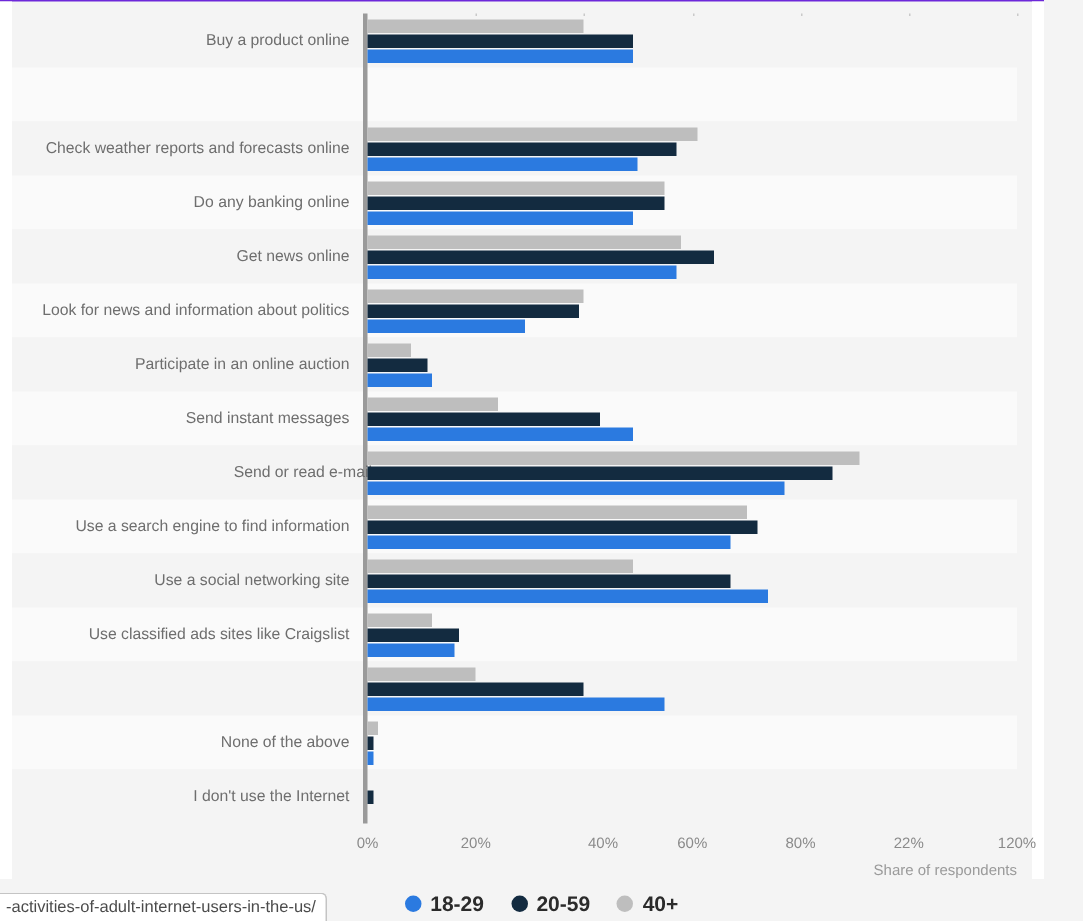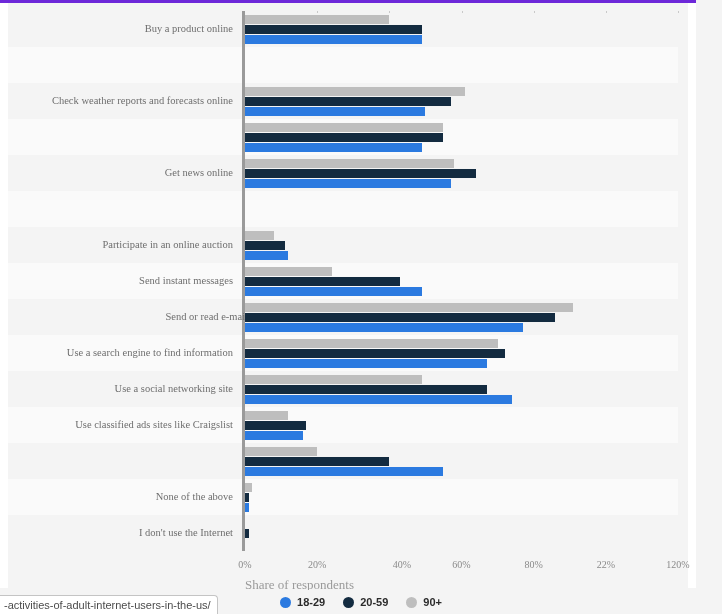--- a/index.html
+++ b/index.html
@@ -24,22 +24,21 @@
   }
 
   
   .canvas {
     position: absolute;
     left: 0;
     top: 0;
     width: 696px;
     height: 585px;
     background: #F4F4F4;
-    border-top: 3px solid #6d28d9;
-    font-family: Liberation Serif, serif;
+    border-top: 1px solid #6d28d9;
   }
   .outer-pad-left { position:absolute; left:0; top:0; width:8px; height:585px; background:#ffffff; }
   .outer-pad-right { position:absolute; right:0; top:0; width:8px; height:585px; background:#ffffff; }
 
   
   .plot {
     position: absolute;
     left: 245px;
     top: 8px;
     width: 433px;      
@@ -130,22 +129,22 @@
     transform: translateX(-50%);
     font-size: 10px;
     color: #8a8a8a;
     white-space: nowrap;
   }
   .xaxis-title {
     position: absolute;
     left: 245px;
     top: 574px;
     width: 433px;
-    text-align: left;
-    font-size: 13px;
+    text-align: right;
+    font-size: 10px;
     color: #9a9a9a;
   }
 
   
   .legend {
     position: absolute;
     left: 0;
     top: 590px;
     width: 722px;
     height: 24px;
@@ -160,21 +159,21 @@
     align-items: center;
     gap: 6px;
   }
   .legend-dot {
     width: 11px;
     height: 11px;
     border-radius: 50%;
     display: inline-block;
   }
   .legend-label {
-    font-size: 11px;
+    font-size: 14px;
     font-weight: bold;
     color: #2b2b2b;
   }
 
   
   .status-url {
     position: absolute;
     left: 0;
     bottom: 0;
     max-width: 258px;
@@ -236,29 +235,36 @@
             <div class="bar s1" title="30-59: 49%" style="width: 176.808px; background: rgb(19, 43, 64);"></div>
             <div class="bar s2" title="18-29: 49%" style="width: 176.808px; background: rgb(43, 122, 224);"></div>
           </div>
           <div class="row" style="top: 72px;">
             <div class="cat-label">Check weather reports and forecasts online</div>
             <div class="bar s0" title="60+: 61%" style="width: 220.108px; background: rgb(190, 190, 190);"></div>
             <div class="bar s1" title="30-59: 57%" style="width: 205.675px; background: rgb(19, 43, 64);"></div>
             <div class="bar s2" title="18-29: 50%" style="width: 180.417px; background: rgb(43, 122, 224);"></div>
           </div>
           <div class="row" style="top: 108px;">
+            <div class="cat-label">Do any banking online</div>
             <div class="bar s0" title="60+: 55%" style="width: 198.458px; background: rgb(190, 190, 190);"></div>
             <div class="bar s1" title="30-59: 55%" style="width: 198.458px; background: rgb(19, 43, 64);"></div>
             <div class="bar s2" title="18-29: 49%" style="width: 176.808px; background: rgb(43, 122, 224);"></div>
           </div>
           <div class="row" style="top: 144px;">
             <div class="cat-label">Get news online</div>
             <div class="bar s0" title="60+: 58%" style="width: 209.283px; background: rgb(190, 190, 190);"></div>
             <div class="bar s1" title="30-59: 64%" style="width: 230.933px; background: rgb(19, 43, 64);"></div>
             <div class="bar s2" title="18-29: 57%" style="width: 205.675px; background: rgb(43, 122, 224);"></div>
+          </div>
+          <div class="row" style="top: 180px;">
+            <div class="cat-label">Look for news and information about politics</div>
+            <div class="bar s0" title="60+: 40%" style="width: 144.333px; background: rgb(190, 190, 190);"></div>
+            <div class="bar s1" title="30-59: 39%" style="width: 140.725px; background: rgb(19, 43, 64);"></div>
+            <div class="bar s2" title="18-29: 29%" style="width: 104.642px; background: rgb(43, 122, 224);"></div>
           </div>
           <div class="row" style="top: 216px;">
             <div class="cat-label">Participate in an online auction</div>
             <div class="bar s0" title="60+: 8%" style="width: 28.8667px; background: rgb(190, 190, 190);"></div>
             <div class="bar s1" title="30-59: 11%" style="width: 39.6917px; background: rgb(19, 43, 64);"></div>
             <div class="bar s2" title="18-29: 12%" style="width: 43.3px; background: rgb(43, 122, 224);"></div>
           </div>
           <div class="row" style="top: 252px;">
             <div class="cat-label">Send instant messages</div>
             <div class="bar s0" title="60+: 24%" style="width: 86.6px; background: rgb(190, 190, 190);"></div>
@@ -325,18 +331,18 @@
       <div class="legend-item">
         <span class="legend-dot" style="background: rgb(43, 122, 224);"></span>
         <span class="legend-label">18-29</span>
       </div>
       <div class="legend-item">
         <span class="legend-dot" style="background: rgb(19, 43, 64);"></span>
         <span class="legend-label">20-59</span>
       </div>
       <div class="legend-item">
         <span class="legend-dot" style="background: rgb(190, 190, 190);"></span>
-        <span class="legend-label">90+</span>
+        <span class="legend-label">40+</span>
       </div>
     </div>
 
   <div class="status-url">-activities-of-adult-internet-users-in-the-us/</div>
 </div>
 
 </body></html>

